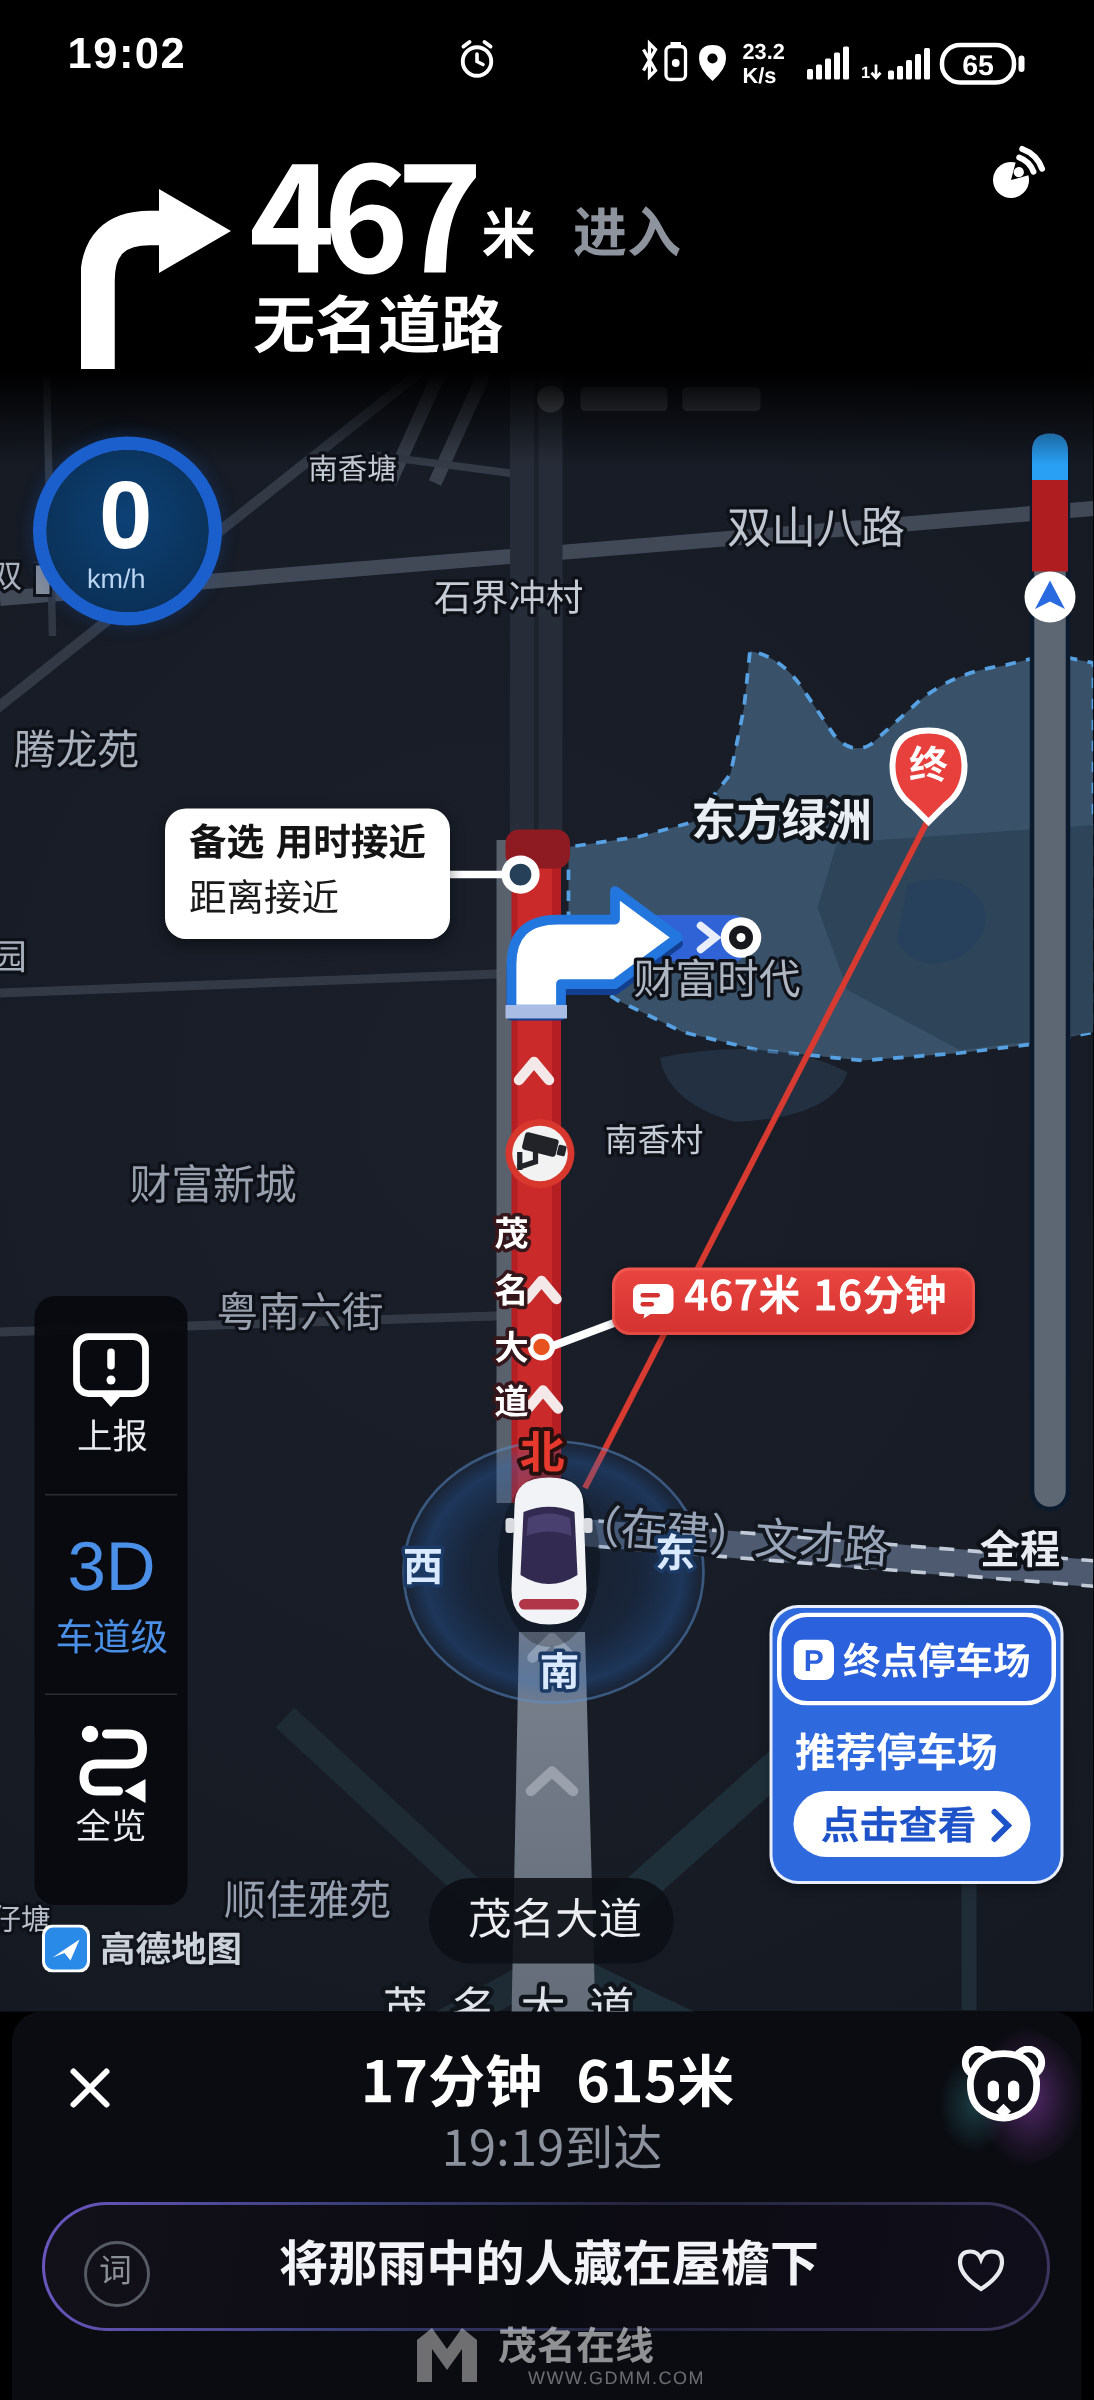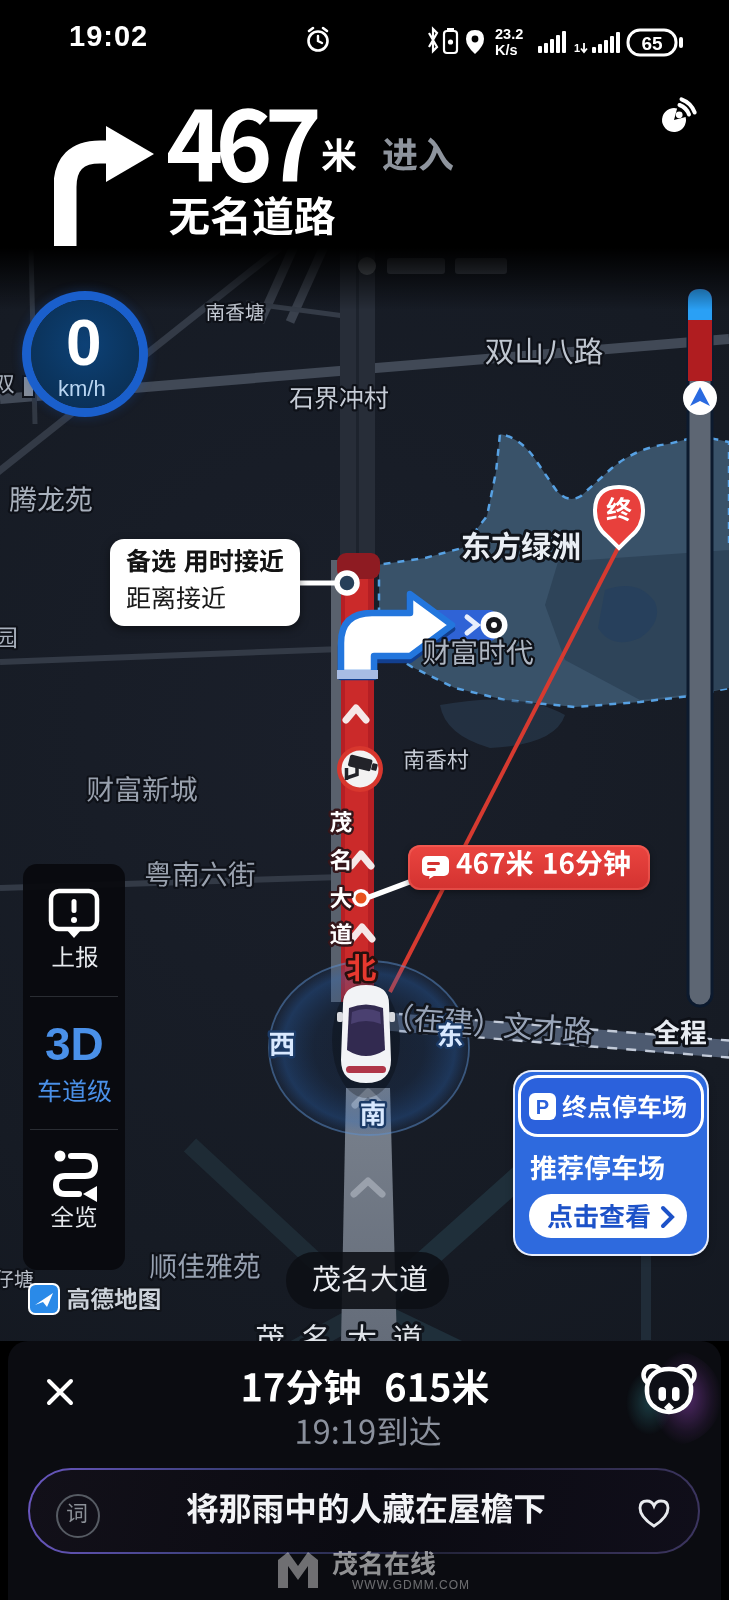--- a/index.html
+++ b/index.html
@@ -287,21 +287,21 @@
 
 <div style="position:absolute;left:606px;top:496px;">
       <svg width="26" height="29" viewBox="0.0 -22.9 26.0 28.6" style="display:block;overflow:visible">
         <path d="M0.7 -1.9 1.1 1.1C3.8 0.5 7.4 -0.2 10.6 -0.9L10.4 -3.6C6.9 -3.0 3.1 -2.3 0.7 -1.9ZM14.5 -6.2C16.4 -5.5 18.8 -4.3 20.1 -3.3L21.9 -5.6C20.5 -6.4 18.1 -7.6 16.2 -8.2ZM11.5 -1.8C15.0 -0.9 19.2 0.8 21.6 2.2L23.4 -0.2C20.9 -1.5 16.8 -3.2 13.4 -4.0ZM14.7 -22.1C13.9 -19.9 12.3 -17.4 9.9 -15.5L8.1 -16.7C7.6 -15.8 7.1 -14.8 6.6 -14.0L4.4 -13.8C5.8 -15.9 7.3 -18.5 8.3 -21.0L5.3 -22.2C4.4 -19.2 2.6 -16.0 2.1 -15.2C1.5 -14.3 1.0 -13.8 0.5 -13.6C0.8 -12.8 1.3 -11.4 1.5 -10.8C1.9 -10.9 2.5 -11.1 4.9 -11.4C4.0 -10.1 3.2 -9.2 2.8 -8.8C2.0 -7.9 1.4 -7.3 0.8 -7.1C1.1 -6.4 1.6 -5.0 1.7 -4.4C2.4 -4.8 3.5 -5.0 9.9 -6.1C9.8 -6.7 9.8 -7.9 9.8 -8.7L5.6 -8.1C7.3 -10.0 8.8 -12.1 10.2 -14.3C10.7 -13.8 11.2 -13.2 11.5 -12.8C12.3 -13.4 13.1 -14.1 13.7 -14.8C14.3 -14.0 14.9 -13.1 15.6 -12.3C13.8 -11.0 11.8 -10.0 9.6 -9.3C10.2 -8.7 11.2 -7.5 11.5 -6.8C13.7 -7.6 15.8 -8.8 17.8 -10.3C19.5 -8.8 21.5 -7.6 23.7 -6.8C24.1 -7.6 25.0 -8.8 25.7 -9.4C23.6 -10.1 21.7 -11.1 20.0 -12.3C21.7 -14.1 23.1 -16.2 24.2 -18.6L22.2 -19.7L21.7 -19.6H17.0C17.4 -20.2 17.7 -20.9 18.0 -21.5ZM20.0 -17.0C19.4 -16.0 18.6 -15.0 17.8 -14.2C16.9 -15.1 16.1 -16.0 15.5 -17.0Z" fill="#fff"></path>
       </svg>
     </div>
 
 <div style="position:absolute;left:0;top:0;width:729px;height:310px;
  background:linear-gradient(#000 0%,#000 80%,rgba(0,0,0,0) 100%);"></div>
 
-<div style="position:absolute;left:45px;top:20px;margin-left:24px;">
+<div style="position:absolute;left:45px;top:20px;">
       <div class="lat" style="font-size:29px;font-weight:bold;letter-spacing:1px">19:02</div>
     </div>
 
 <svg width="30" height="30" viewBox="0 0 30 30" style="position:absolute;left:303px;top:25px">
 <circle cx="15" cy="16" r="9.5" stroke="#fff" stroke-width="2.6" fill="none"></circle>
 <path d="M15 11 L15 16 L19 18" stroke="#fff" stroke-width="2.4" fill="none" stroke-linecap="round"></path>
 <path d="M6 6 L10 3 M24 6 L20 3" stroke="#fff" stroke-width="2.6" stroke-linecap="round"></path>
     </svg>
 
 <svg width="270" height="40" viewBox="0 0 270 40" style="position:absolute;left:420px;top:22px">
@@ -374,21 +374,21 @@
 
 <div style="position:absolute;left:31px;top:300px;width:108px;height:108px;border-radius:50%;
  background:radial-gradient(circle at 50% 42%, #0d4176 0%, #0b355f 55%, #0a2c50 100%);
  box-shadow:0 0 0 9px #1a5fcc, 0 0 10px 11px rgba(25,90,200,0.20);"></div>
 
 <div style="position:absolute;left:66px;top:306px;">
       <div class="lat" style="font-size:64px;font-weight:bold;">0</div>
     </div>
 
 <div style="position:absolute;left:58px;top:376px;">
-      <div class="lat" style="font-size:22px;color:#b9d5f2;">km/h</div>
+      <div class="lat" style="font-size:18px;color:#b9d5f2;">km/h</div>
     </div>
 
 <div style="position:absolute;left:110px;top:539px;width:190px;height:87px;background:#fff;border-radius:14px;
  box-shadow:0 3px 10px rgba(0,0,0,0.45);"></div>
 
 <div style="position:absolute;left:126px;top:548px;">
       <svg width="158" height="28" viewBox="0.0 -22.0 157.5 27.5" style="display:block;overflow:visible">
         <path d="M16.0 -16.7C15.0 -15.8 13.8 -15.0 12.4 -14.3C10.8 -15.0 9.5 -15.7 8.5 -16.6L8.7 -16.7ZM9.0 -21.4C7.7 -19.2 5.2 -17.0 1.5 -15.5C2.1 -15.0 3.1 -13.9 3.5 -13.2C4.5 -13.7 5.5 -14.3 6.3 -14.9C7.2 -14.2 8.1 -13.6 9.0 -13.0C6.4 -12.1 3.4 -11.6 0.4 -11.2C0.9 -10.6 1.5 -9.2 1.7 -8.5L3.7 -8.8V2.2H6.8V1.5H17.7V2.2H21.0V-8.9H4.4C7.2 -9.4 10.0 -10.2 12.4 -11.3C15.5 -10.0 19.1 -9.2 22.8 -8.8C23.2 -9.6 24.0 -10.9 24.7 -11.5C21.5 -11.8 18.5 -12.3 15.8 -13.1C17.9 -14.5 19.7 -16.1 20.9 -18.2L18.9 -19.4L18.4 -19.2H11.1C11.5 -19.7 11.9 -20.2 12.2 -20.7ZM6.8 -2.6H10.9V-1.0H6.8ZM6.8 -5.0V-6.3H10.9V-5.0ZM17.7 -2.6V-1.0H14.0V-2.6ZM17.7 -5.0H14.0V-6.3H17.7Z M26.1 -18.9C27.5 -17.6 29.1 -15.9 29.9 -14.7L32.3 -16.6C31.5 -17.8 29.8 -19.4 28.4 -20.5ZM35.5 -20.5C35.0 -18.3 33.9 -16.1 32.5 -14.7C33.2 -14.4 34.5 -13.6 35.0 -13.1C35.6 -13.8 36.1 -14.7 36.6 -15.6H39.8V-12.7H32.9V-10.1H37.0C36.7 -7.6 35.8 -5.7 32.4 -4.5C33.1 -3.9 33.9 -2.7 34.2 -2.0C38.4 -3.7 39.6 -6.6 40.1 -10.1H41.7V-5.7C41.7 -3.0 42.2 -2.1 44.6 -2.1C45.0 -2.1 46.0 -2.1 46.5 -2.1C48.3 -2.1 49.0 -3.0 49.4 -6.4C48.5 -6.6 47.3 -7.0 46.7 -7.5C46.7 -5.2 46.5 -4.9 46.2 -4.9C46.0 -4.9 45.2 -4.9 45.1 -4.9C44.7 -4.9 44.7 -5.0 44.7 -5.7V-10.1H49.0V-12.7H42.7V-15.6H48.0V-18.1H42.7V-21.1H39.8V-18.1H37.8C38.0 -18.7 38.2 -19.2 38.4 -19.9ZM31.8 -11.6H26.1V-8.8H28.9V-2.4C27.9 -1.9 26.8 -1.0 25.8 -0.1L27.8 2.5C29.1 0.9 30.5 -0.5 31.4 -0.5C32.0 -0.5 32.8 0.2 33.8 0.8C35.5 1.8 37.5 2.1 40.4 2.1C42.9 2.1 46.7 2.0 48.5 1.8C48.5 1.0 49.0 -0.5 49.3 -1.3C46.9 -0.9 43.0 -0.7 40.5 -0.7C37.9 -0.7 35.8 -0.9 34.2 -1.8C33.1 -2.5 32.5 -3.1 31.8 -3.2Z M61.0 -19.6V-10.6C61.0 -7.1 60.8 -2.6 58.1 0.4C58.8 0.8 60.0 1.8 60.5 2.4C62.2 0.4 63.2 -2.3 63.6 -5.1H68.8V1.9H71.8V-5.1H77.0V-1.3C77.0 -0.9 76.9 -0.7 76.4 -0.7C76.0 -0.7 74.3 -0.7 72.9 -0.8C73.3 0.0 73.8 1.3 73.8 2.1C76.1 2.1 77.7 2.1 78.7 1.6C79.7 1.1 80.0 0.3 80.0 -1.3V-19.6ZM64.0 -16.7H68.8V-13.8H64.0ZM77.0 -16.7V-13.8H71.8V-16.7ZM64.0 -11.0H68.8V-7.9H63.9C64.0 -8.8 64.0 -9.8 64.0 -10.6ZM77.0 -11.0V-7.9H71.8V-11.0Z M94.0 -10.7C95.2 -8.9 96.8 -6.4 97.5 -5.0L100.2 -6.5C99.4 -7.9 97.7 -10.3 96.5 -12.0ZM90.0 -9.6V-5.1H87.0V-9.6ZM90.0 -12.2H87.0V-16.6H90.0ZM84.2 -19.3V-0.4H87.0V-2.4H92.8V-19.3ZM101.2 -21.1V-16.6H93.7V-13.7H101.2V-1.8C101.2 -1.3 101.0 -1.1 100.4 -1.1C99.9 -1.1 98.0 -1.1 96.3 -1.2C96.7 -0.3 97.2 1.0 97.3 1.9C99.8 1.9 101.6 1.8 102.7 1.3C103.8 0.9 104.2 0.1 104.2 -1.8V-13.7H106.8V-16.6H104.2V-21.1Z M111.0 -21.2V-16.5H108.4V-13.8H111.0V-9.3C109.9 -9.0 108.8 -8.7 108.0 -8.6L108.7 -5.7L111.0 -6.3V-1.1C111.0 -0.8 110.9 -0.7 110.6 -0.7C110.3 -0.7 109.4 -0.7 108.5 -0.7C108.9 0.1 109.2 1.4 109.3 2.1C110.9 2.1 112.0 2.0 112.7 1.5C113.5 1.1 113.7 0.3 113.7 -1.1V-7.1L115.9 -7.8L115.5 -10.5L113.7 -10.0V-13.8H115.8V-16.5H113.7V-21.2ZM121.2 -16.5H126.1C125.8 -15.5 125.1 -14.2 124.5 -13.2H121.2L122.6 -13.8C122.3 -14.6 121.8 -15.6 121.2 -16.5ZM121.5 -20.6C121.8 -20.2 122.1 -19.6 122.3 -19.0H117.0V-16.5H120.5L118.8 -15.9C119.2 -15.1 119.7 -14.0 120.0 -13.2H116.3V-10.7H121.6C121.3 -10.0 120.9 -9.2 120.5 -8.5H116.0V-6.0H119.1C118.4 -5.0 117.8 -4.0 117.2 -3.2C118.6 -2.8 120.2 -2.2 121.8 -1.5C120.2 -0.9 118.1 -0.5 115.5 -0.3C116.0 0.3 116.5 1.4 116.7 2.2C120.2 1.7 122.9 1.0 124.8 -0.2C126.6 0.7 128.2 1.6 129.3 2.3L131.2 0.0C130.1 -0.7 128.7 -1.4 127.1 -2.1C127.9 -3.2 128.6 -4.4 129.0 -6.0H131.8V-8.5H123.6C123.9 -9.1 124.2 -9.7 124.4 -10.3L122.4 -10.7H131.4V-13.2H127.4C127.9 -14.0 128.4 -15.0 128.9 -15.9L126.8 -16.5H130.9V-19.0H125.5C125.2 -19.7 124.8 -20.4 124.4 -21.0ZM126.0 -6.0C125.6 -4.9 125.1 -4.0 124.4 -3.2C123.3 -3.7 122.2 -4.0 121.2 -4.4L122.2 -6.0Z M134.0 -19.3C135.3 -17.9 137.0 -16.0 137.7 -14.7L140.2 -16.4C139.3 -17.7 137.6 -19.5 136.3 -20.8ZM153.8 -21.2C151.2 -20.4 146.6 -19.9 142.5 -19.8V-14.3C142.5 -11.2 142.3 -6.9 140.3 -3.8C141.0 -3.5 142.3 -2.6 142.9 -2.0C144.6 -4.6 145.3 -8.2 145.5 -11.5H149.3V-2.2H152.3V-11.5H156.4V-14.2H145.6V-17.3C149.3 -17.5 153.2 -18.0 156.2 -18.9ZM139.4 -12.3H133.7V-9.3H136.5V-3.3C135.4 -2.9 134.2 -1.9 133.1 -0.7L135.1 2.1C136.0 0.7 137.1 -1.0 137.8 -1.0C138.4 -1.0 139.2 -0.2 140.4 0.5C142.2 1.5 144.4 1.7 147.5 1.7C150.1 1.7 154.2 1.6 156.0 1.5C156.1 0.6 156.6 -0.9 156.9 -1.7C154.4 -1.3 150.3 -1.1 147.7 -1.1C144.8 -1.1 142.6 -1.2 140.8 -2.2C140.3 -2.5 139.8 -2.8 139.4 -3.1Z" fill="#141414"></path>
       </svg>
     </div>
@@ -427,21 +427,21 @@
 <circle cx="26" cy="32" r="3" fill="#fff"></circle>
     </svg>
 
 <div style="position:absolute;left:51px;top:945px;">
       <svg width="48" height="26" viewBox="0.0 -21.1 48.0 26.4" style="display:block;overflow:visible">
         <path d="M10.2 -19.8V-1.0H1.2V0.8H22.8V-1.0H12.1V-10.6H21.1V-12.4H12.1V-19.8Z M34.2 -19.3V1.9H36.0V-9.5H36.7C37.6 -7.0 38.8 -4.6 40.4 -2.7C39.2 -1.3 37.8 -0.2 36.1 0.6C36.5 1.0 37.0 1.6 37.3 2.0C38.9 1.1 40.3 -0.0 41.6 -1.3C42.8 0.0 44.3 1.1 45.9 1.8C46.2 1.4 46.7 0.7 47.1 0.3C45.5 -0.4 44.0 -1.4 42.7 -2.7C44.4 -5.0 45.6 -7.8 46.3 -10.8L45.1 -11.2L44.8 -11.1H36.0V-17.7H43.6C43.5 -15.5 43.4 -14.6 43.1 -14.3C42.9 -14.1 42.6 -14.1 42.1 -14.1C41.6 -14.1 40.0 -14.1 38.4 -14.2C38.7 -13.8 38.9 -13.2 39.0 -12.7C40.6 -12.6 42.1 -12.6 42.8 -12.6C43.6 -12.7 44.2 -12.8 44.6 -13.3C45.1 -13.8 45.3 -15.2 45.5 -18.6C45.5 -18.8 45.5 -19.3 45.5 -19.3ZM38.4 -9.5H44.1C43.6 -7.6 42.7 -5.7 41.5 -4.1C40.2 -5.7 39.1 -7.5 38.4 -9.5ZM28.5 -20.2V-15.3H25.1V-13.6H28.5V-8.4L24.8 -7.5L25.2 -5.6L28.5 -6.6V-0.3C28.5 0.1 28.4 0.2 28.0 0.2C27.6 0.2 26.4 0.2 25.1 0.2C25.3 0.7 25.6 1.4 25.6 1.9C27.6 1.9 28.7 1.9 29.4 1.6C30.1 1.3 30.4 0.8 30.4 -0.3V-7.1L33.3 -8.0L33.0 -9.7L30.4 -9.0V-13.6H33.1V-15.3H30.4V-20.2Z" fill="#e8ebef"></path>
       </svg>
     </div>
 
 <div style="position:absolute;left:45px;top:1017px;">
-      <div class="lat" style="font-size:46px;font-weight:bold;color:#4a90e8;">3D</div>
+      <div class="lat" style="font-size:46px;font-weight:normal;color:#4a90e8;">3D</div>
     </div>
 
 <div style="position:absolute;left:37px;top:1078px;">
       <svg width="75" height="28" viewBox="0.0 -22.0 75.0 27.5" style="display:block;overflow:visible">
         <path d="M4.2 -8.0C4.5 -8.2 5.4 -8.4 6.9 -8.4H12.7V-4.6H1.5V-2.8H12.7V2.0H14.7V-2.8H23.6V-4.6H14.7V-8.4H21.5V-10.2H14.7V-14.0H12.7V-10.2H6.2C7.3 -11.8 8.4 -13.6 9.4 -15.6H23.1V-17.4H10.3C10.8 -18.4 11.3 -19.5 11.7 -20.6L9.6 -21.1C9.2 -19.9 8.6 -18.6 8.1 -17.4H1.9V-15.6H7.2C6.4 -13.9 5.6 -12.5 5.2 -12.0C4.5 -10.9 4.0 -10.1 3.5 -10.0C3.8 -9.4 4.1 -8.5 4.2 -8.0Z M26.6 -19.1C27.9 -17.9 29.5 -16.1 30.2 -14.9L31.7 -16.0C31.0 -17.1 29.4 -18.8 28.1 -20.0ZM36.4 -9.2H44.8V-7.1H36.4ZM36.4 -5.8H44.8V-3.7H36.4ZM36.4 -12.6H44.8V-10.5H36.4ZM34.6 -14.0V-2.2H46.6V-14.0H40.6C40.9 -14.7 41.2 -15.4 41.5 -16.1H48.7V-17.7H44.0C44.6 -18.5 45.2 -19.5 45.8 -20.5L44.0 -21.0C43.6 -20.0 42.8 -18.7 42.1 -17.7H37.4L38.7 -18.3C38.4 -19.1 37.6 -20.3 36.9 -21.1L35.4 -20.4C36.0 -19.6 36.7 -18.5 37.0 -17.7H32.8V-16.1H39.4C39.2 -15.5 39.0 -14.7 38.8 -14.0ZM31.6 -12.1H26.3V-10.3H29.8V-2.6C28.6 -2.1 27.4 -1.1 26.1 0.2L27.2 1.7C28.5 0.2 29.8 -1.2 30.7 -1.2C31.2 -1.2 32.0 -0.4 33.1 0.2C34.8 1.2 37.0 1.4 39.9 1.4C42.3 1.4 46.7 1.3 48.5 1.2C48.5 0.6 48.9 -0.2 49.0 -0.7C46.6 -0.4 42.9 -0.2 40.0 -0.2C37.2 -0.2 35.1 -0.4 33.5 -1.3C32.6 -1.8 32.0 -2.2 31.6 -2.5Z M51.0 -1.4 51.5 0.5C53.9 -0.5 57.0 -1.7 60.0 -2.8L59.6 -4.5C56.5 -3.3 53.2 -2.1 51.0 -1.4ZM60.0 -19.4V-17.6H62.8C62.5 -9.6 61.6 -3.1 58.2 0.9C58.7 1.2 59.5 1.8 59.9 2.1C62.0 -0.8 63.2 -4.4 63.9 -8.9C64.7 -6.8 65.8 -4.9 67.0 -3.2C65.5 -1.6 63.7 -0.3 61.8 0.6C62.1 0.9 62.8 1.6 63.1 2.1C64.9 1.1 66.7 -0.2 68.2 -1.8C69.5 -0.2 71.1 1.1 72.9 2.0C73.2 1.5 73.7 0.8 74.2 0.5C72.3 -0.4 70.7 -1.7 69.3 -3.2C71.0 -5.6 72.4 -8.5 73.2 -12.2L72.0 -12.6L71.6 -12.6H69.1C69.7 -14.6 70.4 -17.2 71.0 -19.4ZM64.7 -17.6H68.7C68.0 -15.3 67.3 -12.7 66.7 -10.9H71.0C70.3 -8.5 69.4 -6.4 68.2 -4.7C66.5 -7.0 65.2 -9.7 64.3 -12.5C64.5 -14.1 64.6 -15.8 64.7 -17.6ZM51.4 -10.6C51.8 -10.8 52.4 -10.9 55.6 -11.3C54.4 -9.7 53.4 -8.3 52.9 -7.8C52.1 -6.9 51.5 -6.2 51.0 -6.2C51.1 -5.7 51.4 -4.8 51.5 -4.4C52.1 -4.8 52.9 -5.2 59.6 -7.2C59.5 -7.6 59.5 -8.3 59.5 -8.7L54.6 -7.4C56.4 -9.6 58.2 -12.2 59.8 -14.8L58.2 -15.8C57.8 -14.8 57.2 -13.9 56.6 -13.0L53.4 -12.7C54.9 -14.8 56.4 -17.6 57.5 -20.2L55.8 -21.0C54.7 -18.0 52.8 -14.7 52.2 -13.9C51.7 -13.0 51.2 -12.5 50.8 -12.3C51.0 -11.9 51.3 -11.0 51.4 -10.6Z" fill="#4a90e8"></path>
       </svg>
     </div>
 
 <svg width="48" height="52" viewBox="0 0 48 52" style="position:absolute;left:51px;top:1150px">
 <circle cx="9" cy="6" r="5.5" fill="#fff"></circle>

